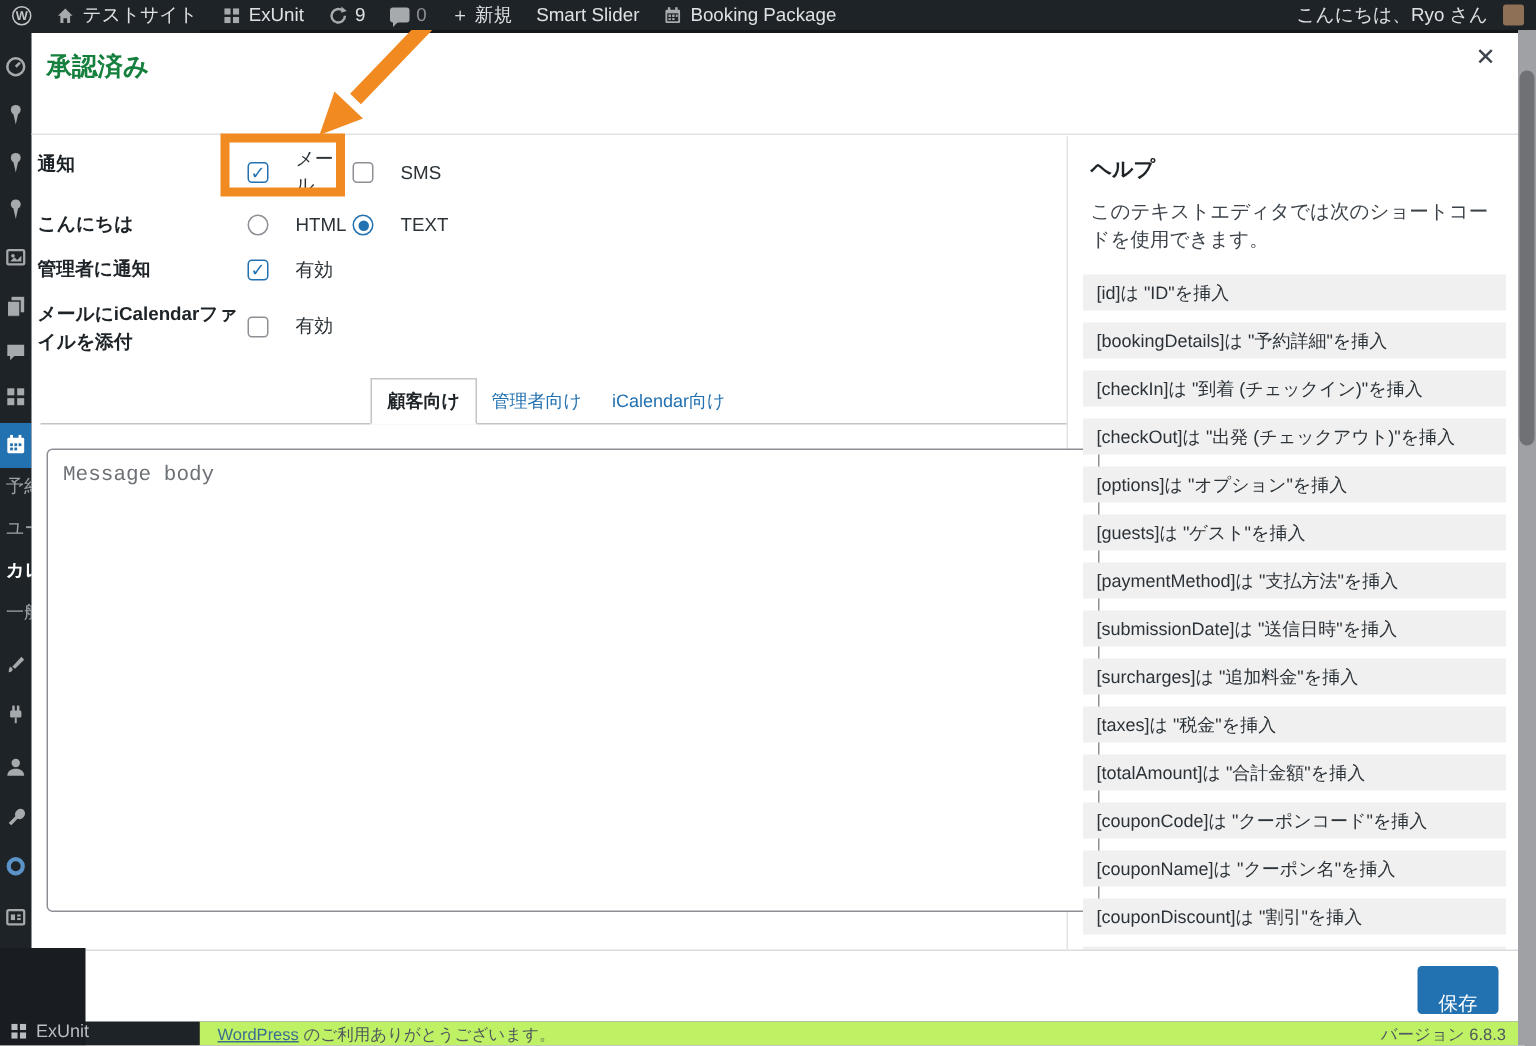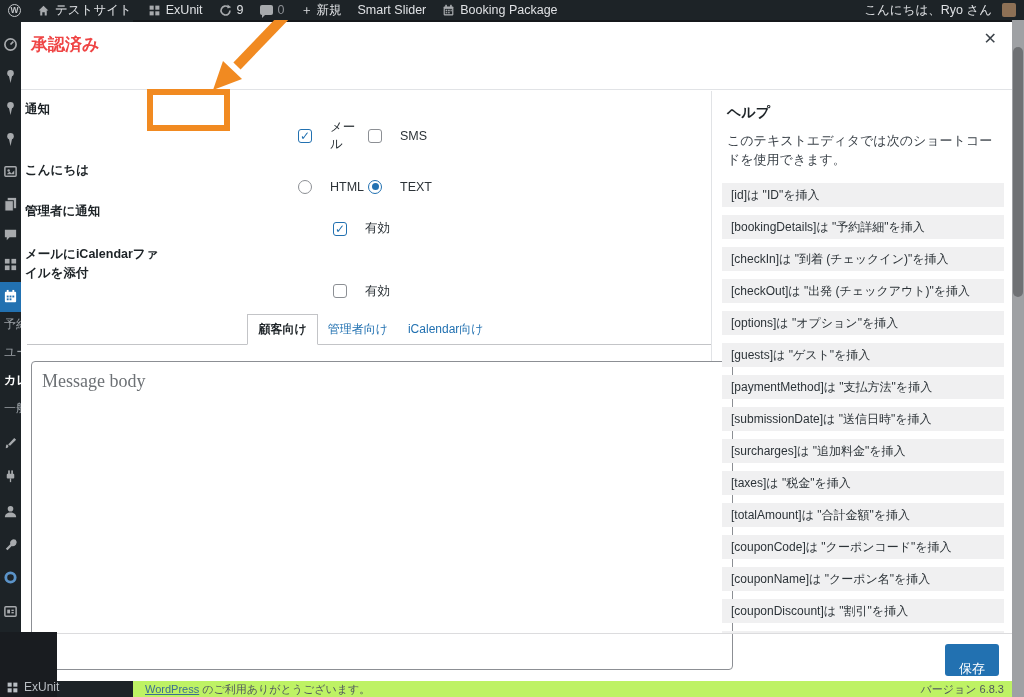--- a/index.html
+++ b/index.html
@@ -36,30 +36,30 @@
   .footer-link { color:#3c6e91; text-decoration:underline; cursor:pointer; }
   .footer-spacer { flex:1; }
 
   
   .scrollbar { position:absolute; right:0; top:19px; width:12px; bottom:0; background:#9fa1a4; z-index:55; }
   .scroll-thumb { position:absolute; left:1px; top:28px; width:10px; height:250px; background:#6f7174; border-radius:5px; cursor:pointer; }
 
   
   .modal { position:absolute; left:21px; top:22px; width:991px; height:659px; background:#ffffff; z-index:30; }
   .modal-header { position:absolute; left:0; top:0; right:0; height:68px; border-bottom:1px solid #e1e3e6; }
-  .modal-title { position:absolute; left:10px; top:11px; font-size:17px; font-weight:bold; color:#ef4444; }
+  .modal-title { position:absolute; left:10px; top:11px; font-size:17px; font-weight:bold; color:#15803d; }
   .modal-close { position:absolute; right:15px; top:9px; font-size:16px; color:#3c434a; cursor:pointer; line-height:1; }
 
   .modal-cols { position:absolute; left:0; top:69px; right:0; bottom:48px; display:flex; }
   .col-left { width:691px; border-right:1px solid #e1e3e6; position:relative; }
   .col-right { flex:1; position:relative; padding-left:15px; }
 
   
   .form { padding:7px 0 0 4px; }
-  .f-row { display:flex; margin-bottom:6px; min-height:24px; align-items:center;flex-direction:column; }
+  .f-row { display:flex; margin-bottom:6px; min-height:24px; align-items:center; }
   .f-label { width:140px; font-size:12.5px; font-weight:bold; color:#1d2327; line-height:1.5; padding-top:2px; align-self:flex-start; }
   .f-ctrls { display:flex; align-items:center; }
   .ctrl { display:flex; align-items:center; gap:18px; width:70px; cursor:pointer; }
   .ctrl-label { font-size:12.5px; color:#2c3338; }
   .cb { width:14px; height:14px; border:1px solid #8c8f94; border-radius:3px; background:#fff; position:relative; flex:none; }
   .cb.checked { border-color:#2271b1; }
   .cb.checked:after { content:"\2713"; position:absolute; left:1px; top:-1px; font-size:12px; font-weight:bold; color:#2271b1; }
   .radio { width:14px; height:14px; border:1px solid #8c8f94; border-radius:50%; background:#fff; position:relative; flex:none; }
   .radio.selected { border-color:#2271b1; }
   .radio.selected:after { content:""; position:absolute; left:2.5px; top:2.5px; width:7px; height:7px; border-radius:50%; background:#2271b1; }
@@ -68,21 +68,21 @@
   .tabs { margin:14px 0 0 6px; border-bottom:1px solid #c3c4c7; padding-left:3px; display:flex; align-items:flex-end;justify-content:center; }
   .tab { font-size:12px; padding:6px 10px; cursor:pointer; }
   .tab.active { background:#fff; border:1px solid #c3c4c7; border-bottom:1px solid #fff; margin-bottom:-1px;
     color:#1d2327; font-weight:bold; }
   .tab.link { color:#2271b1; }
 
   .subject-input { display:block; margin:8px 0 0 10px; width:670px; height:27px; border:1px solid #8c8f94;
     border-radius:4px; font-size:15px; padding:0 10px; color:#2c3338; font-family:inherit; }
   .subject-input::placeholder { color:#7b7e82; opacity:1; }
   .message-area { display:block; margin:16px 0 0 10px; width:702px; height:309px; border:1px solid #8c8f94;
-    border-radius:4px; font-size:18px; padding:9px 10px; color:#2c3338; resize:none; font-family:Liberation Serif, serif; position:relative; }
+    border-radius:4px; font-size:14px; padding:9px 10px; color:#2c3338; resize:none; font-family:Liberation Mono, monospace; position:relative; }
   .message-area::placeholder { color:#6d7175; opacity:1; }
   .col-left { overflow:visible; }
 
   
   .help-title { margin-top:13px; font-size:14px; font-weight:bold; color:#1d2327; }
   .help-desc { margin-top:10px; width:278px; font-size:13px; line-height:1.45; color:#3c434a; }
   .help-list { margin:13px 0 0 -5px; }
   .help-row { width:282px; height:24px; margin-bottom:8px; background:#f0f0f1; font-size:12px;
     line-height:24px; padding-left:9px; color:#2c3338; white-space:nowrap; overflow:hidden; }
   .help-row-sliver { width:282px; height:3px; background:#f0f0f1; }

